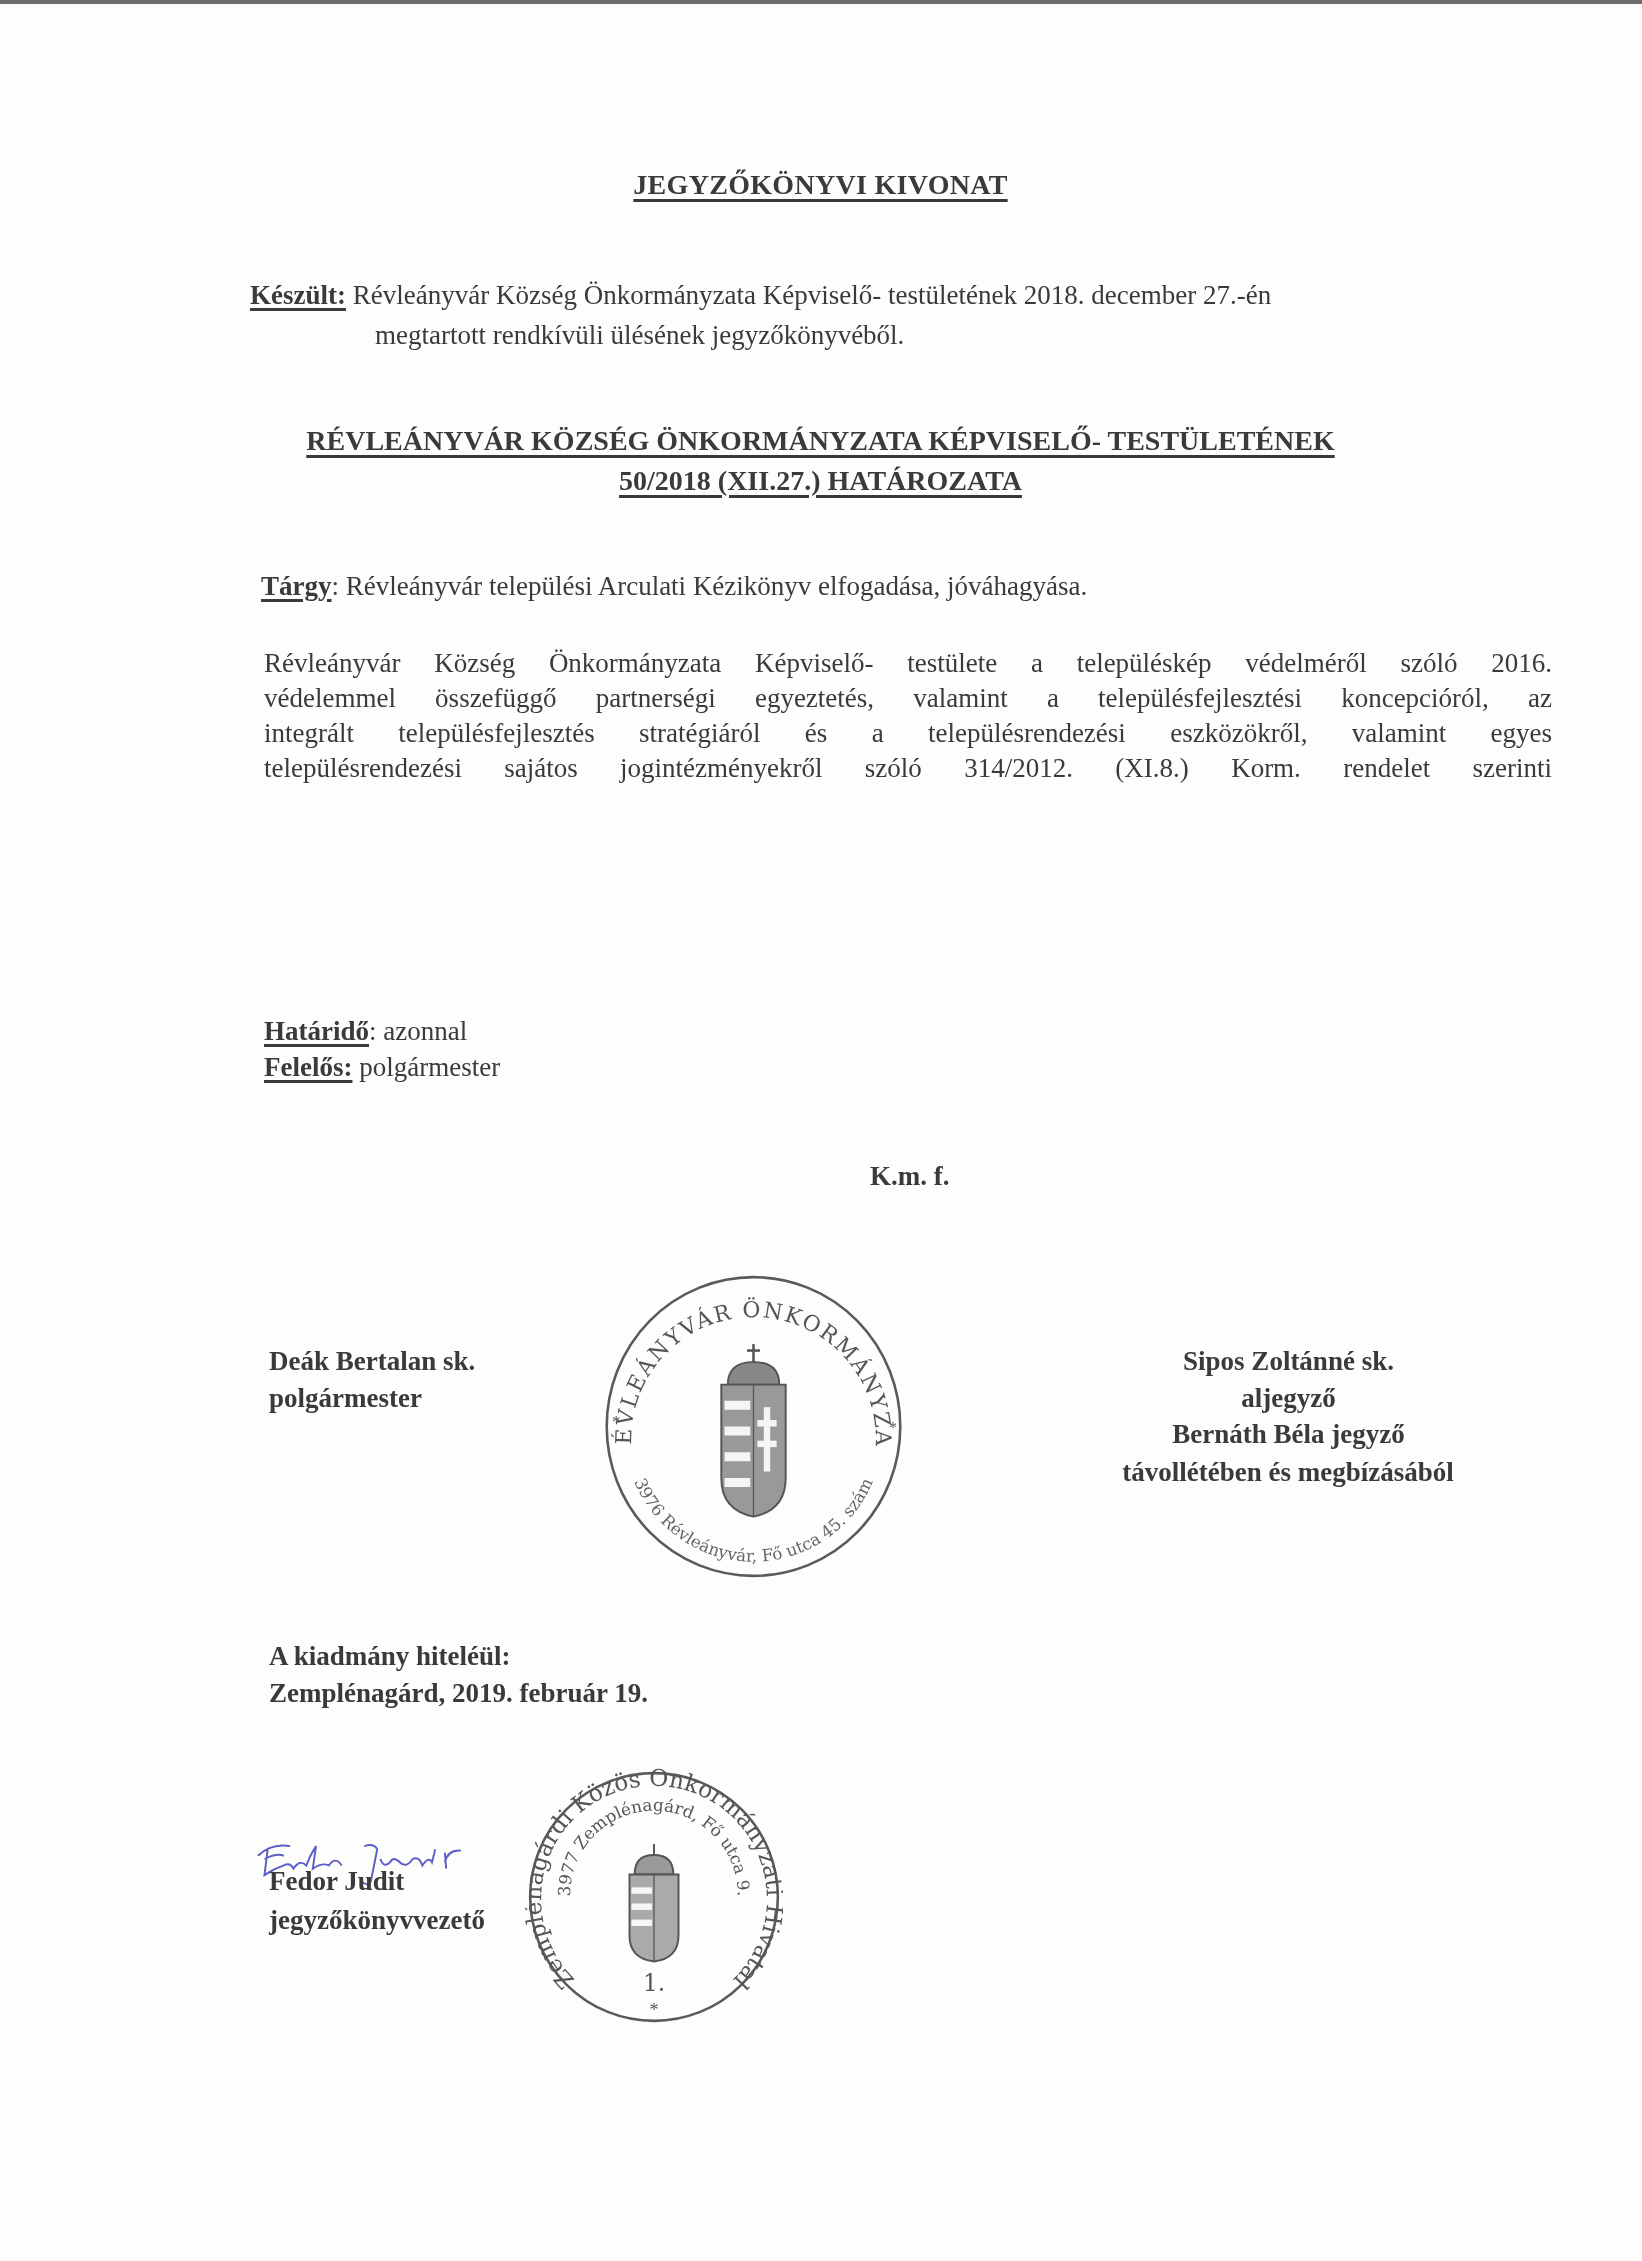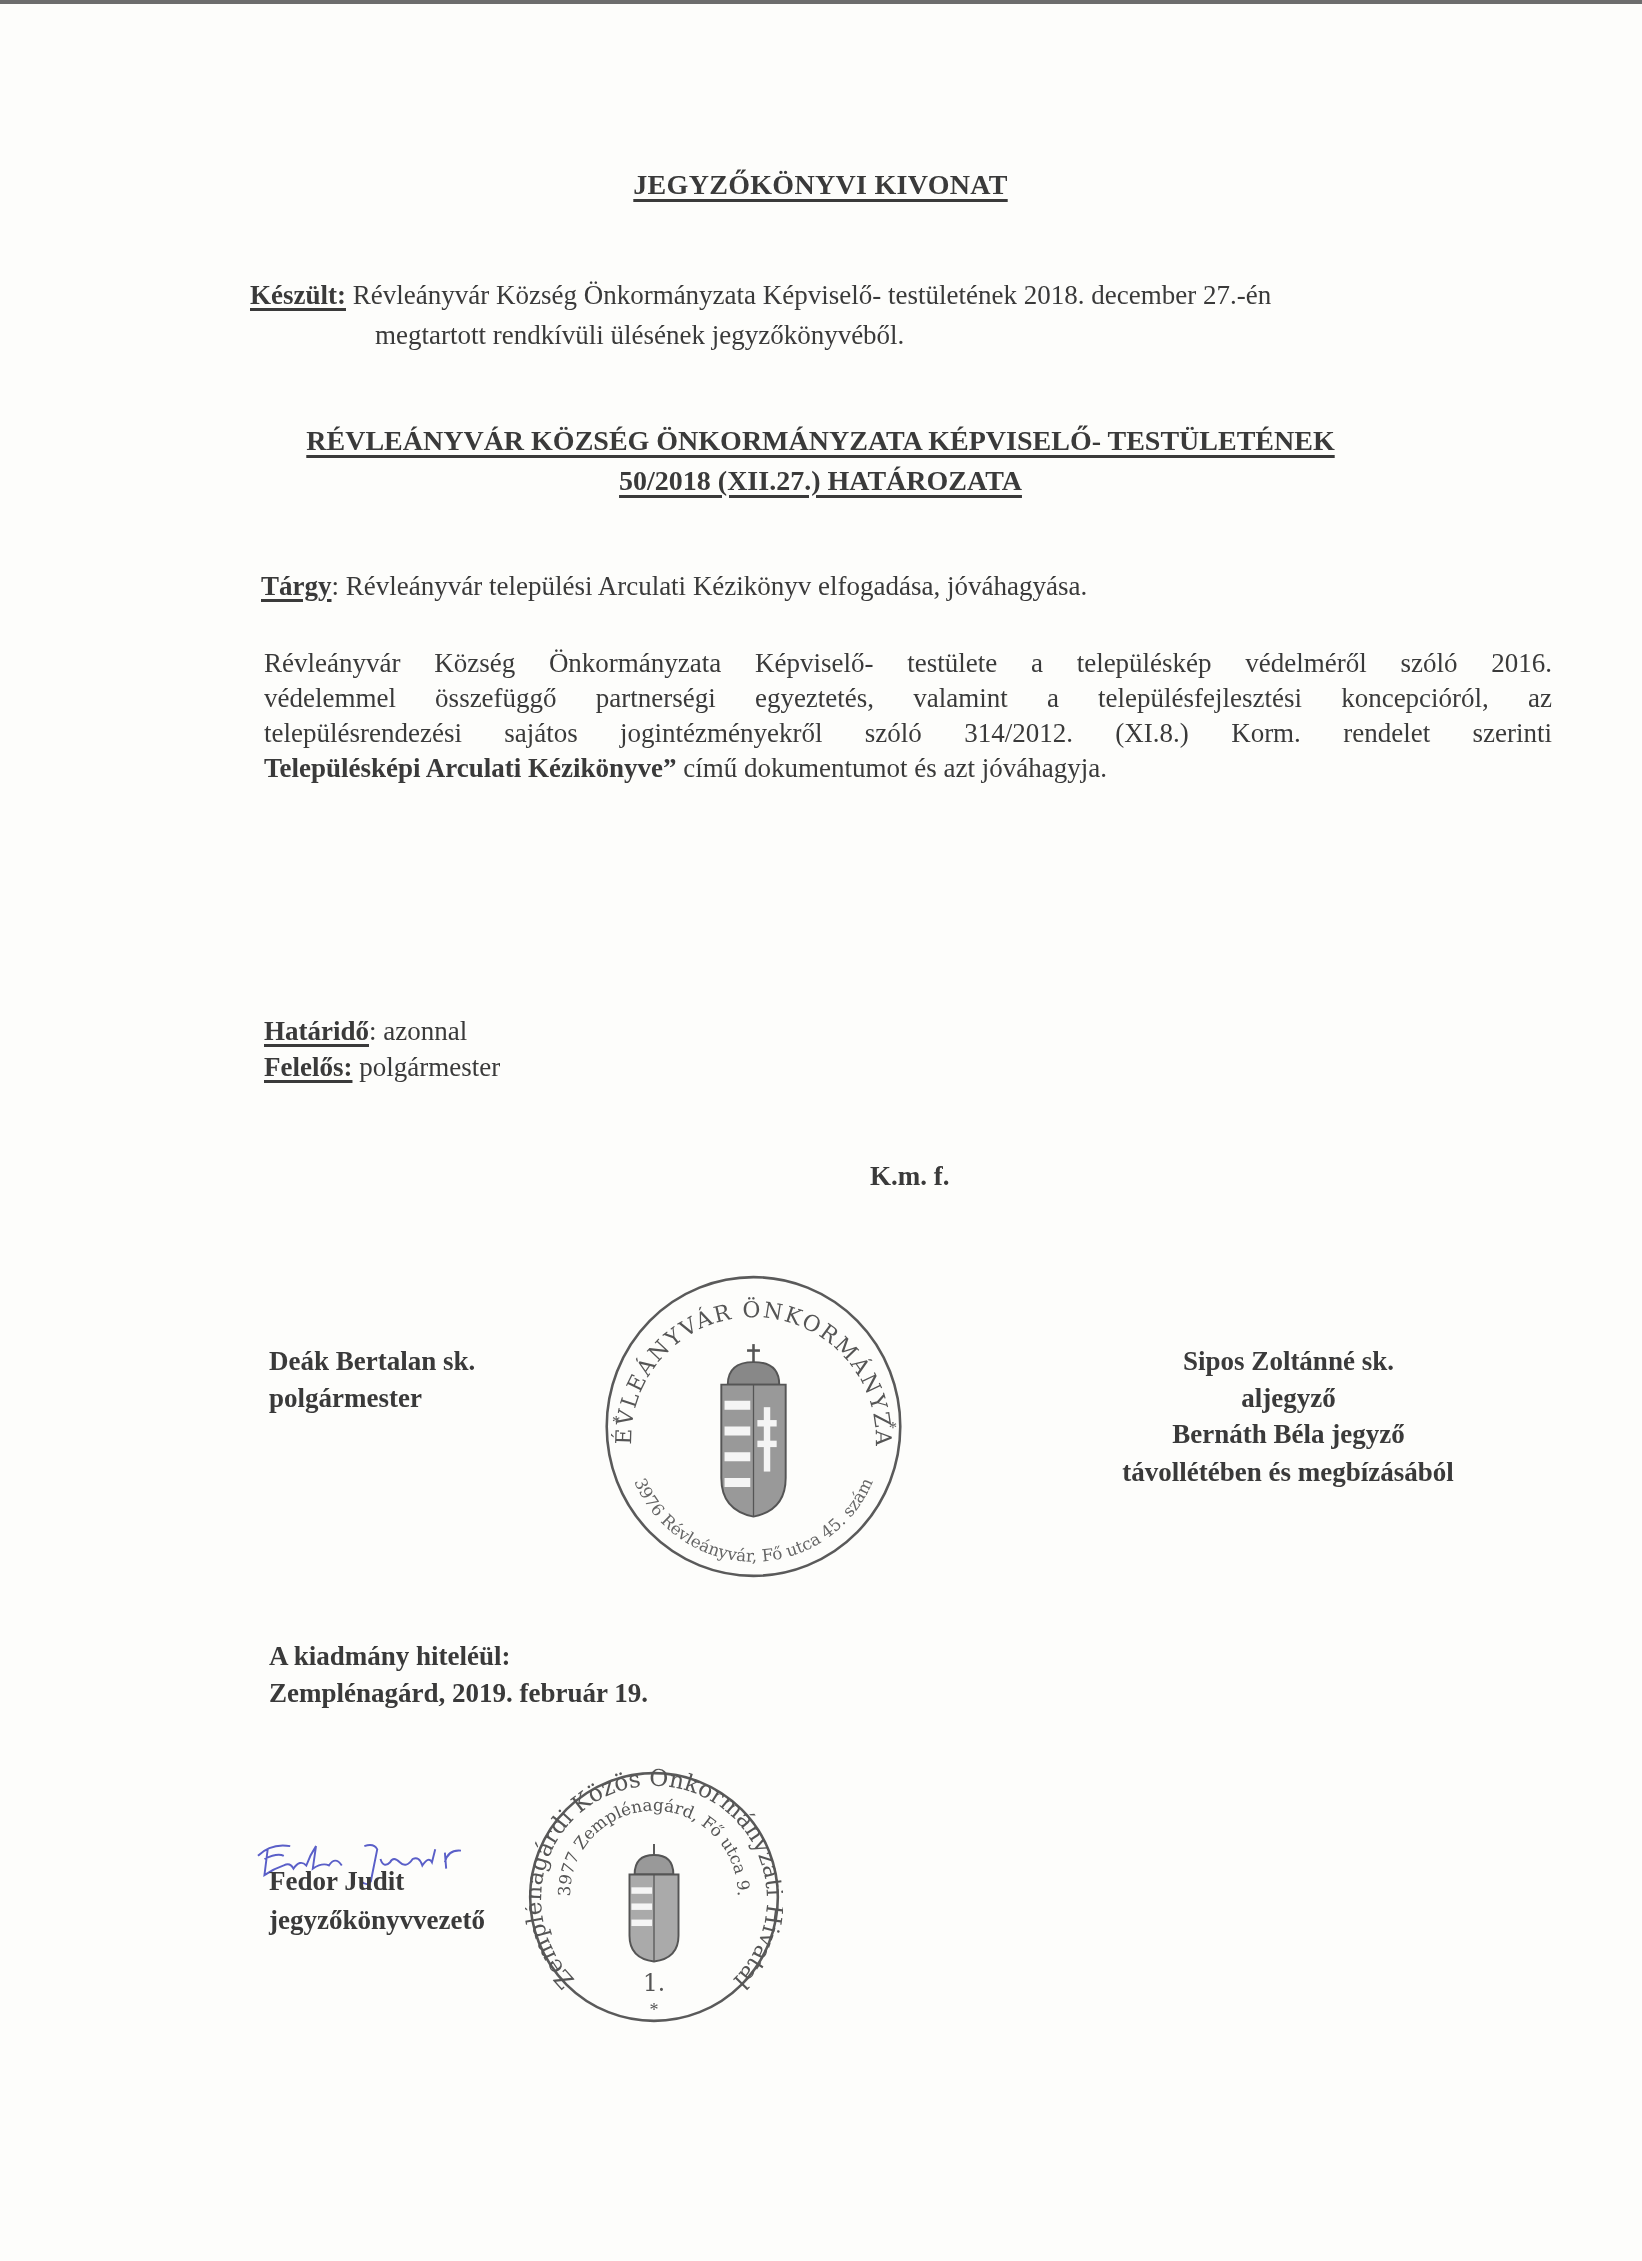--- a/index.html
+++ b/index.html
@@ -44,22 +44,22 @@
 </div>
 <div class="abs center" style="top:465px;">
   <span class="heading">50/2018 (XII.27.) HATÁROZATA</span>
 </div>
 
 <div class="abs t" style="left:261px; top:573px;"><span class="b u">Tárgy</span><span>: Révleányvár települési Arculati Kézikönyv elfogadása, jóváhagyása.</span></div>
 
 <div class="para" style="top:646px;">
   <span class="line">Révleányvár Község Önkormányzata Képviselő- testülete a településkép védelméről szóló 2016.</span>
   <span class="line">védelemmel összefüggő partnerségi egyeztetés, valamint a településfejlesztési koncepcióról, az</span>
+  <span class="line">integrált településfejlesztés stratégiáról és a településrendezési eszközökről, valamint egyes</span>
   <span class="line">településrendezési sajátos jogintézményekről szóló 314/2012. (XI.8.) Korm. rendelet szerinti</span>
-  <span class="line last"><span class="b">Településképi Arculati Kézikönyve”</span><span> című dokumentumot és azt jóváhagyja.</span></span>
 </div>
 
 <div class="abs t" style="left:264px; top:1018px;"><span class="b u">Határidő</span><span>: azonnal</span></div>
 <div class="abs t" style="left:264px; top:1054px;"><span class="b u">Felelős:</span><span> polgármester</span></div>
 
 <div class="abs t b" style="left:870px; top:1163px;">K.m. f.</div>
 
 <div class="abs t b" style="left:269px; top:1348px;">Deák Bertalan sk.</div>
 <div class="abs t b" style="left:269px; top:1385px;">polgármester</div>
 

